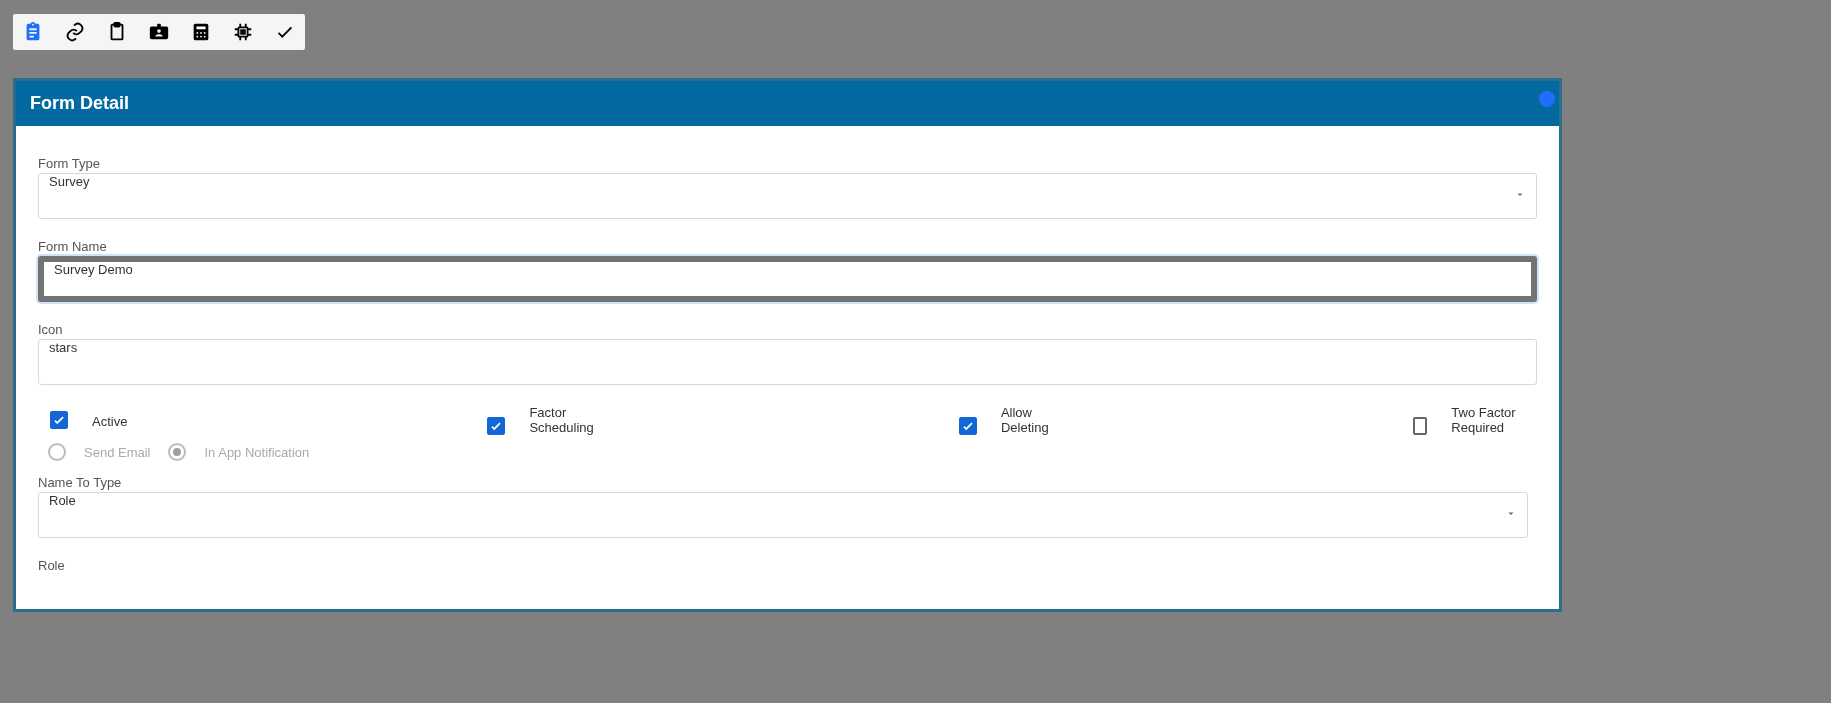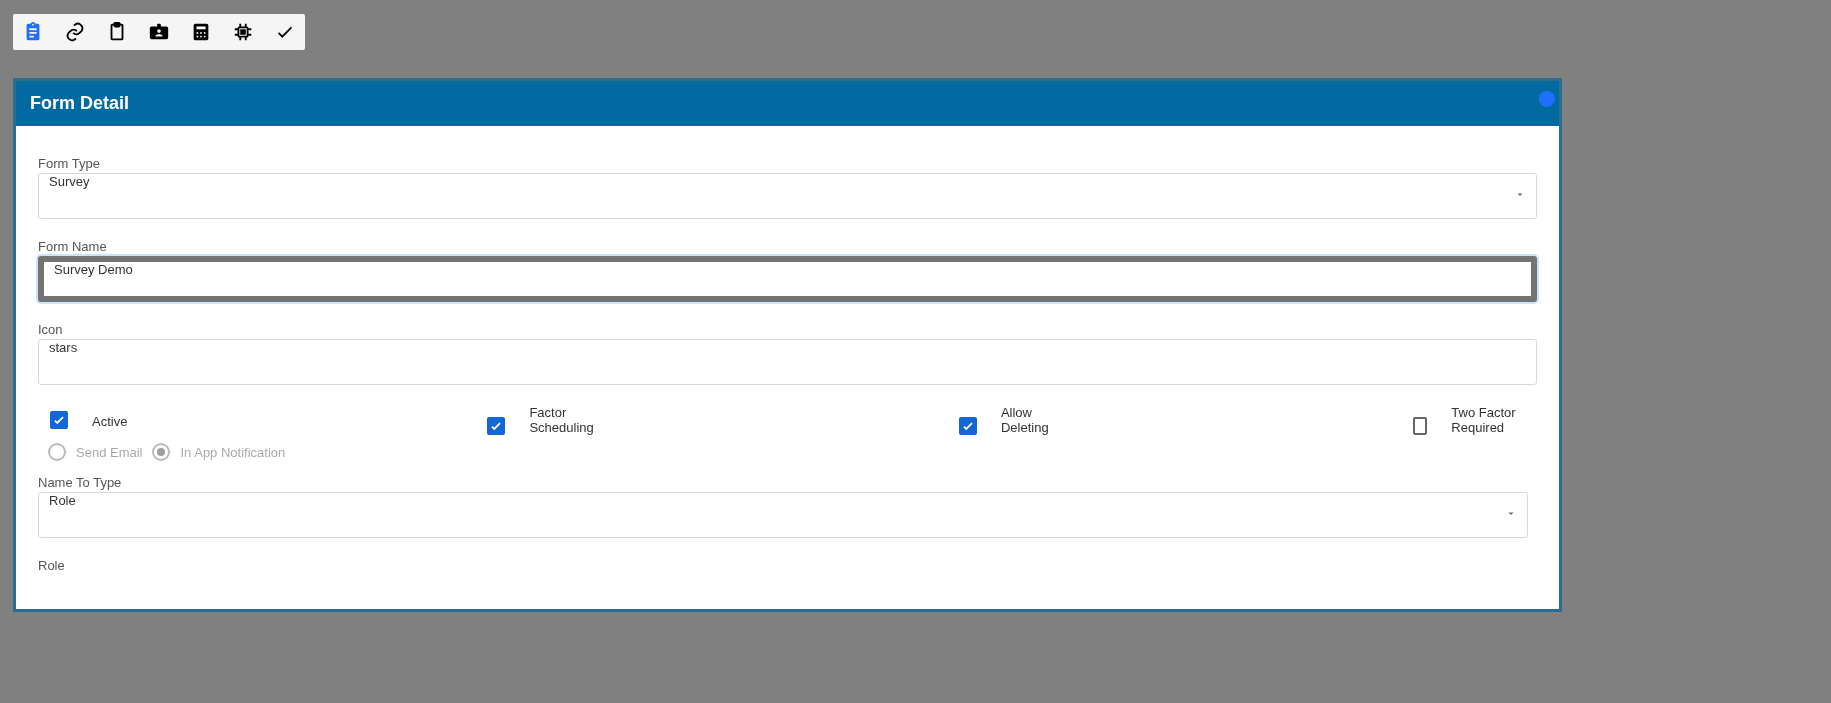--- a/index.html
+++ b/index.html
@@ -116,21 +116,21 @@
   }
   .checkbox.checked {
     background: #1266d6;
     border-color: #1266d6;
   }
   .checkbox.checked svg { display: block; }
   .checkbox svg { display: none; }
   .radio-row {
     display: flex;
     align-items: center;
-    gap: 10px;
+    gap: 18px;
     margin: 6px 0 14px 10px;
     color: #999;
     font-size: 13px;
   }
   .radio {
     width: 18px;
     height: 18px;
     border-radius: 50%;
     border: 2px solid #bbb;
     display: flex;

